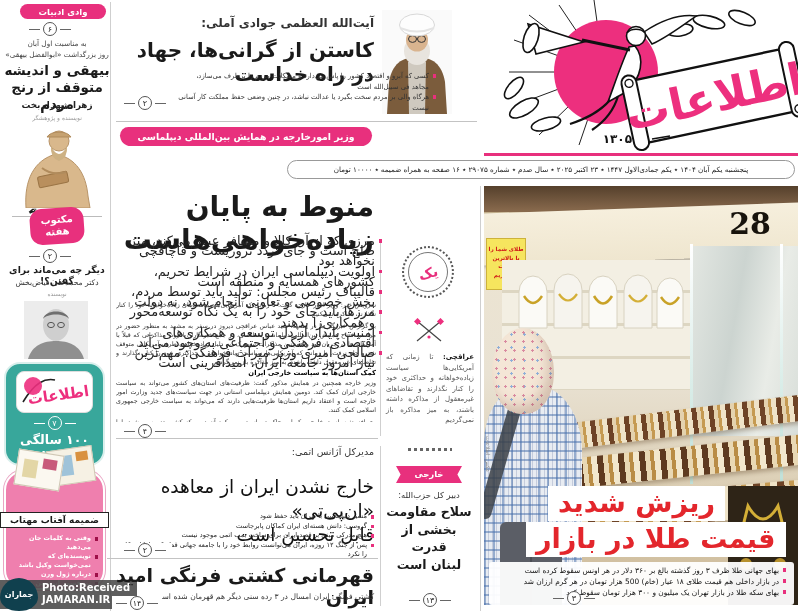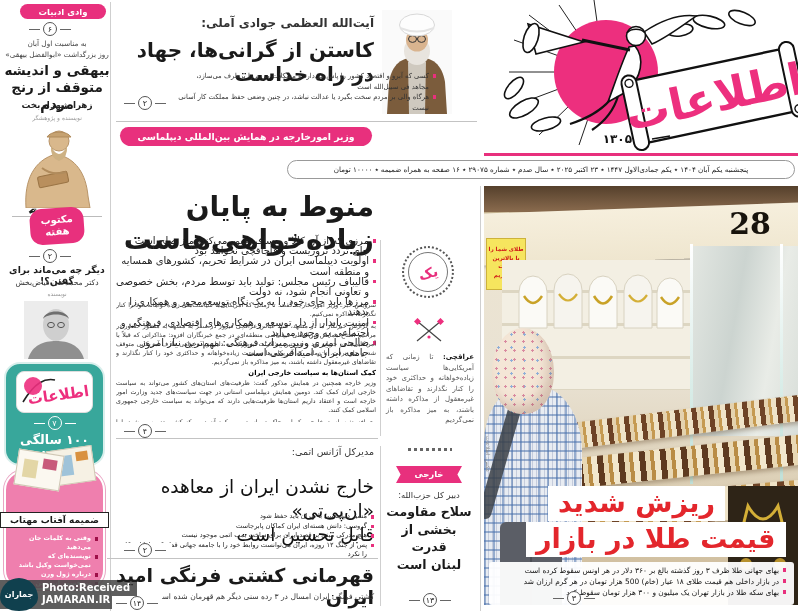--- a/index.html
+++ b/index.html
@@ -205,21 +205,21 @@
     <div class="bl">هرگاه والی بر مردم سخت بگیرد یا عدالت نباشد، در چنین وضعی حفظ مملکت کار آسانی نیست</div>
   </div>
   <div class="abs pref" style="left:120px;top:96px;width:50px;">
       <i></i>
       <b>۲</b>
       <i></i>
     </div>
 
   <div class="abs ribbon" style="left:120px;top:127px;width:252px;height:19px;font-size:9.3px;line-height:19px;border-radius:11px 11px 14px 14px;">وزیر امورخارجه در همایش بین‌المللی دیپلماسی منطقه‌ای:</div>
   <div class="abs rgt b" style="left:112px;top:190px;width:262px;font-size:28px;letter-spacing:-0.5px;">منوط به پایان زیاده‌خواهی‌هاست</div>
-  <div class="abs rgt" style="left:116px;top:236px;width:260px;font-size:10px;line-height:10.2px;color:#222;">
+  <div class="abs rgt" style="left:122px;top:236px;width:260px;font-size:13px;line-height:10.2px;color:#222;">
     <div class="bl">مرزی که از آن کالا و مسافر عبور می‌کند، میز صلح است و جای تردد تروریست و قاچاقچی نخواهد بود</div>
     <div class="bl">اولویت دیپلماسی ایران در شرایط تحریم، کشورهای همسایه و منطقه است</div>
     <div class="bl">قالیباف رئیس مجلس: تولید باید توسط مردم، بخش خصوصی و تعاونی انجام شود، نه دولت</div>
     <div class="bl">مرزها باید جای خود را به یک نگاه توسعه‌محور و همکاری‌زا بدهند</div>
     <div class="bl">امنیت پایدار از دل توسعه و همکاری‌های اقتصادی، فرهنگی و اجتماعی به وجود می‌آید</div>
     <div class="bl">صالحی امیری وزیر میراث فرهنگی: مهم‌ترین نیاز امروز جامعه ایران، امیدآفرینی است</div>
   </div>
   <div class="abs just tiny" style="left:116px;top:300px;width:260px;height:122px;overflow:hidden;">
     <p>سرویس خبر: وزیر امور خارجه گفت: تا زمانی که آمریکایی‌ها سیاست‌های زیاده‌خواهانه خود را کنار نگذارند، مذاکره نمی‌کنیم.</p>
     <p style="margin-top:3px;">به گزارش خبرنگار ما در مشهد، سید عباس عراقچی دیروز در سفر به مشهد به منظور حضور در مراسم افتتاح همایش بین‌المللی دیپلماسی منطقه‌ای، در جمع خبرنگاران افزود: مذاکراتی که قبلاً با آمریکایی‌ها در جریان بود و همچنین مذاکرات نیویورک، به دلیل زیاده‌خواهی طرف آمریکایی متوقف شد و جلو نرفت. تا زمانی که آمریکایی‌ها سیاست زیاده‌خواهانه و حداکثری خود را کنار نگذارند و تقاضاهای غیرمعقول داشته باشند، به میز مذاکره باز نمی‌گردیم.</p>

